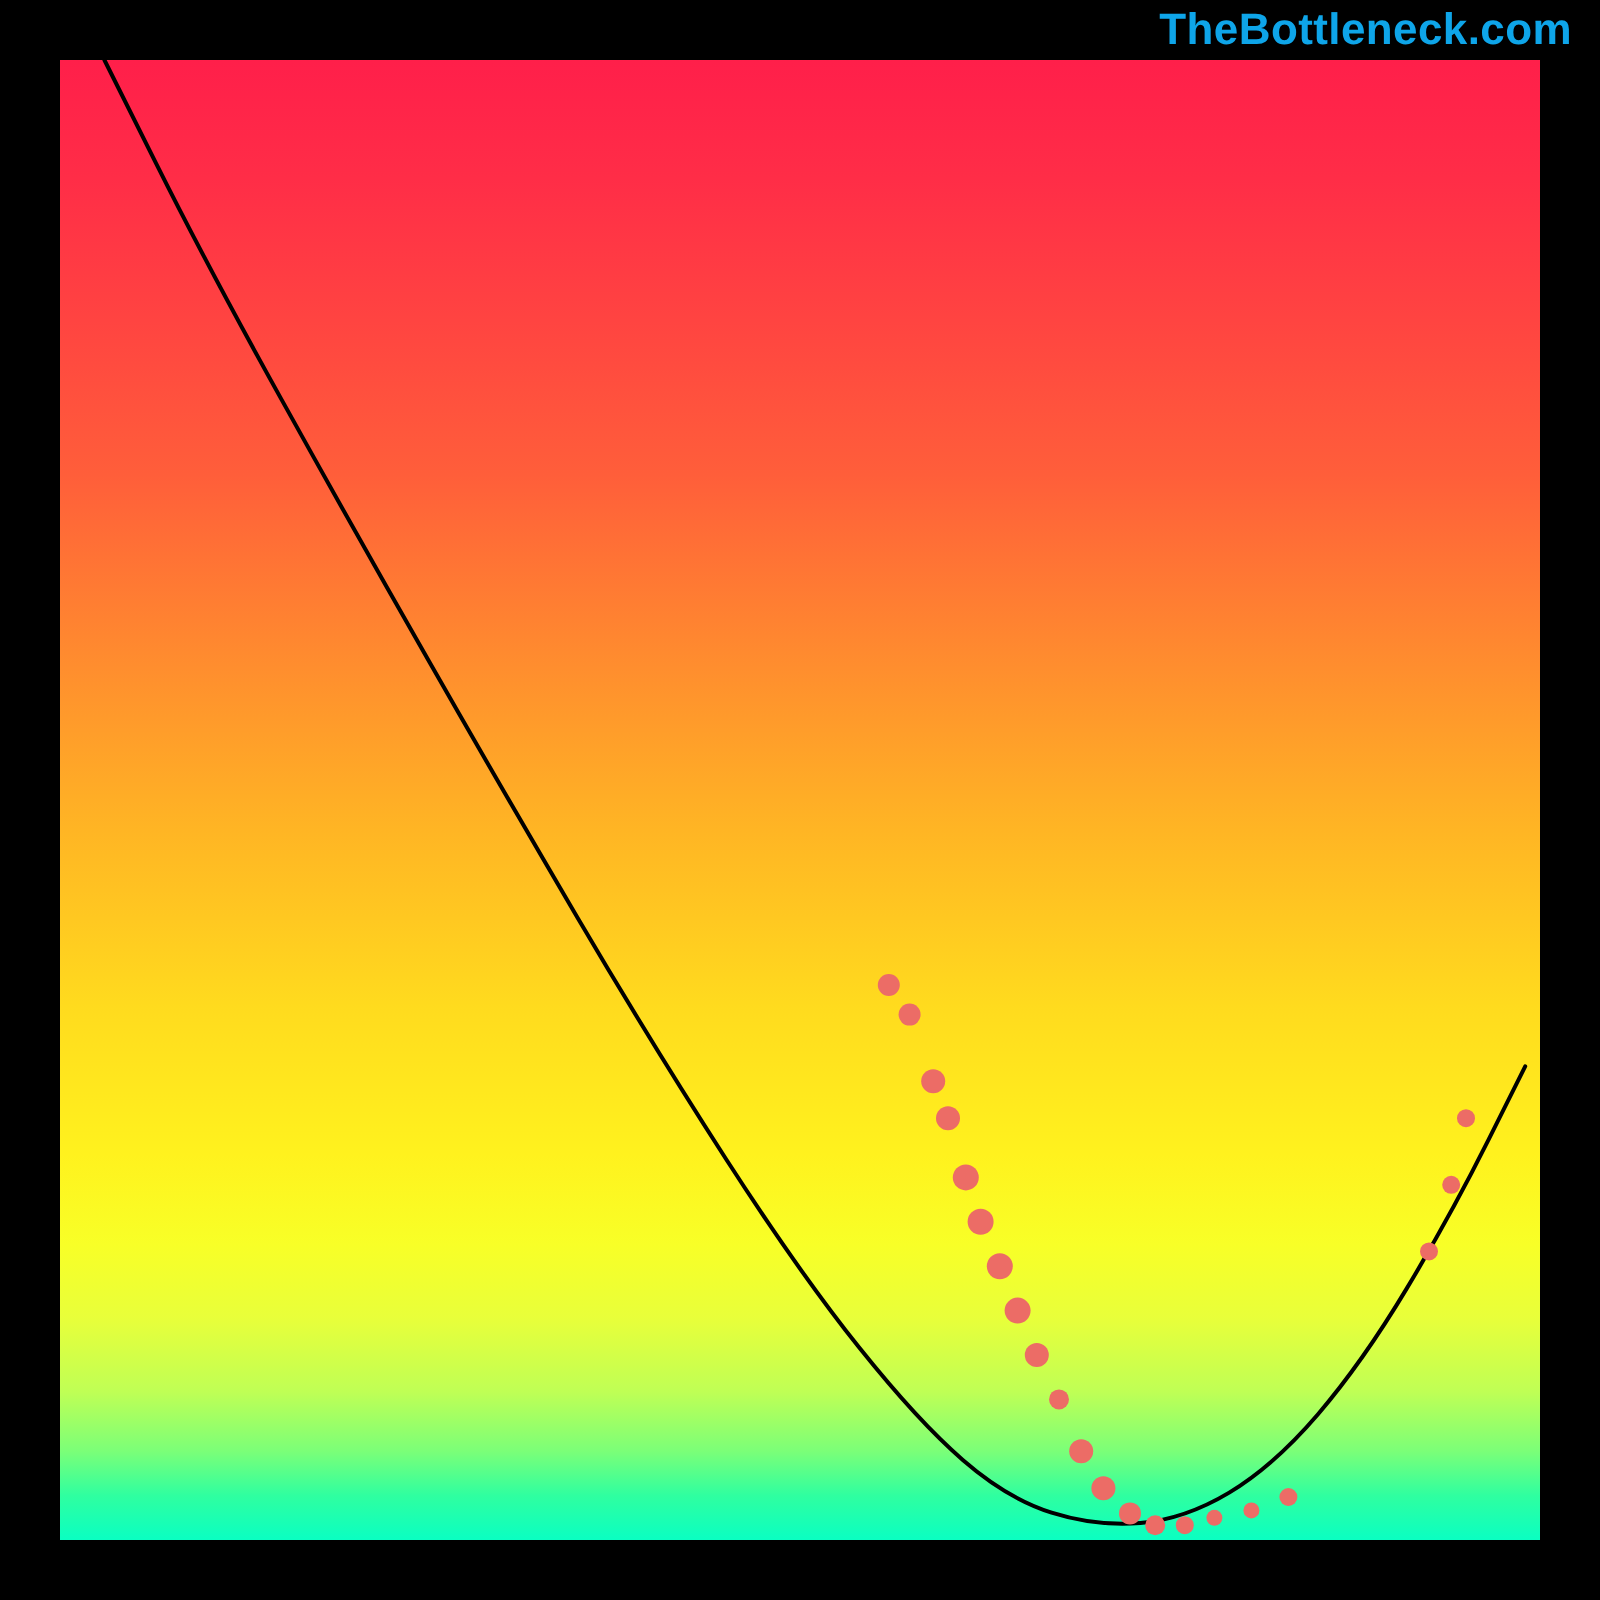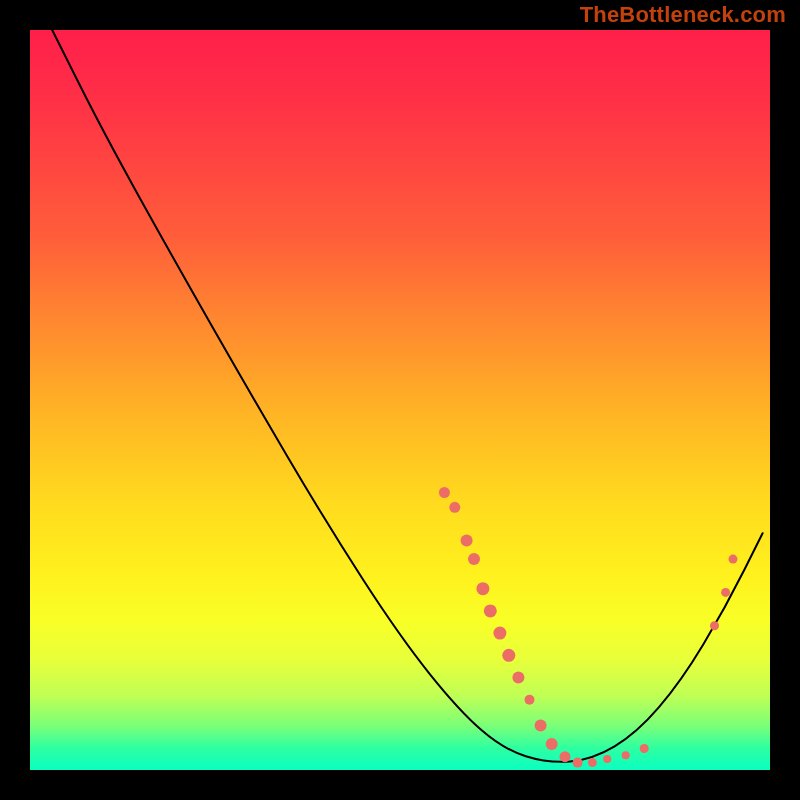--- a/index.html
+++ b/index.html
@@ -14,21 +14,21 @@
   .frame {
     position: relative;
     width: 800px;
     height: 800px;
     background: #000;
   }
   .attribution {
     position: absolute;
     top: 2px;
     right: 14px;
-    color: #c2410c;
+    color: #0ea5e9;
     font-size: 22px;
     font-weight: bold;
     letter-spacing: 0.2px;
   }
   .plot-area {
     position: absolute;
     left: 30px;
     top: 30px;
     width: 740px;
     height: 740px;

